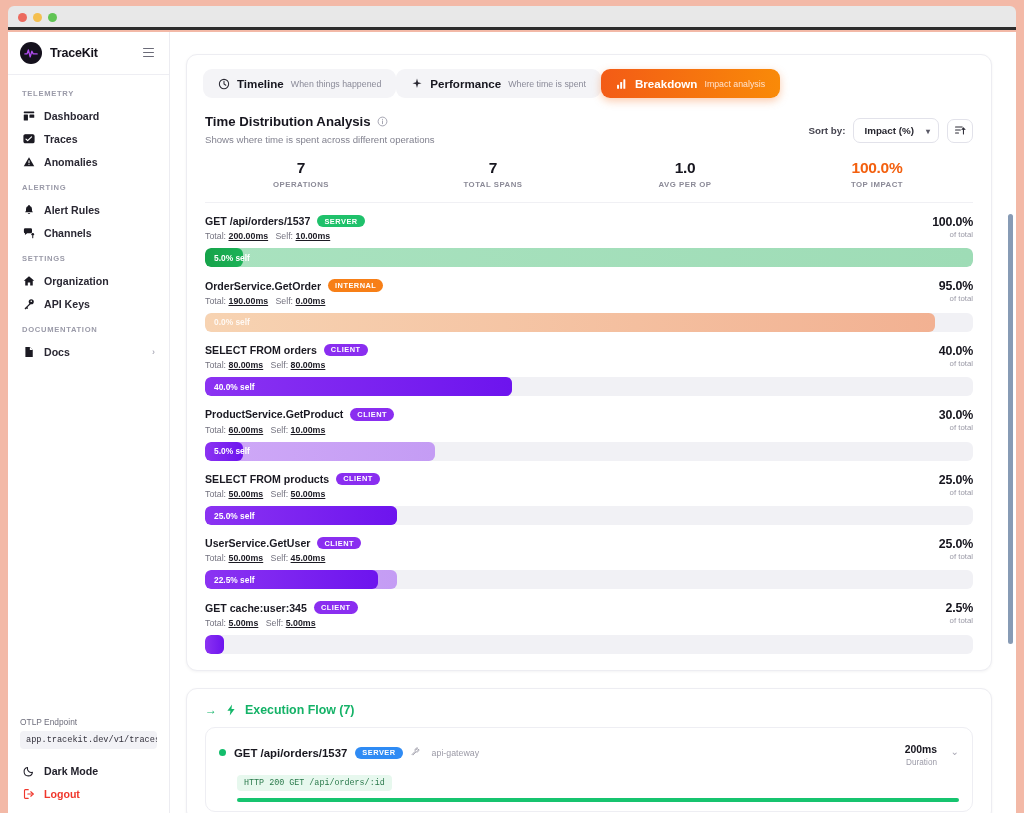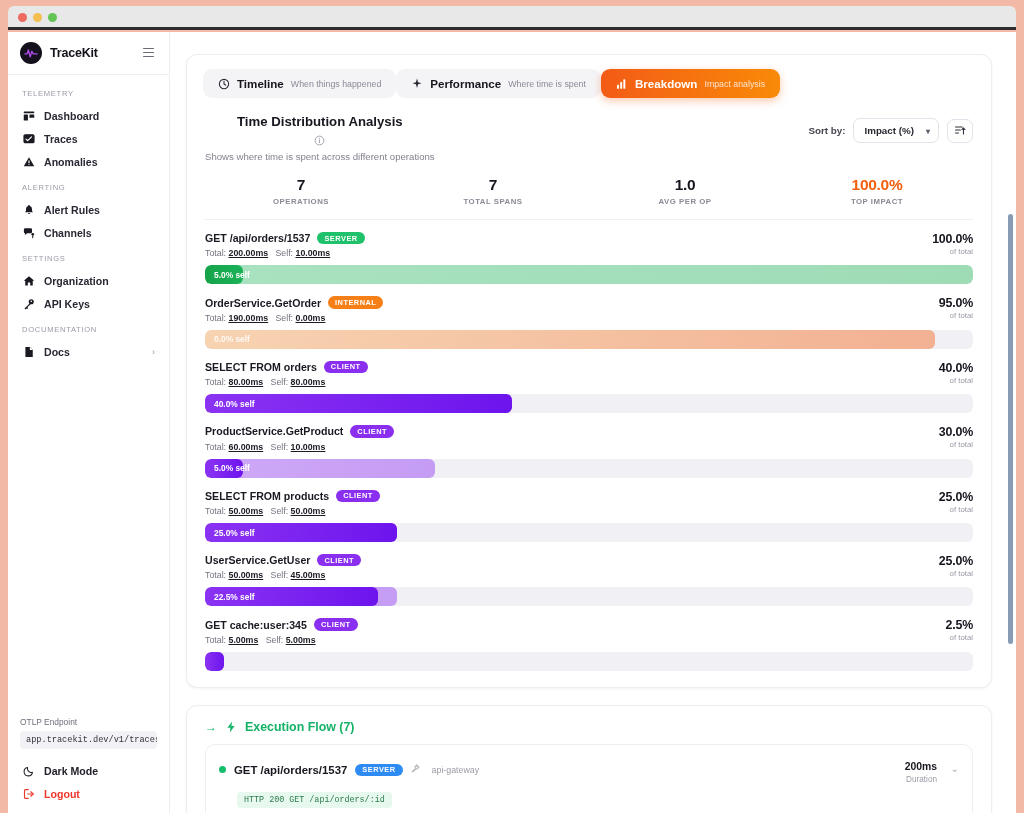--- a/index.html
+++ b/index.html
@@ -43,21 +43,21 @@
   .logo-circle {
     width: 22px; height: 22px; border-radius: 50%; background: #14101c;
     display: flex; align-items: center; justify-content: center; flex: 0 0 22px;
   }
   .brand-name { font-size: 12.5px; font-weight: 700; color: #15131c; letter-spacing: -0.2px; }
   .hamburger { margin-left: auto; display: flex; flex-direction: column; gap: 2.5px; cursor: pointer; padding: 3px; }
   .hamburger i { display: block; width: 11px; height: 1.6px; background: #6b6b78; border-radius: 1px; }
 
   .nav { padding: 12px 0 0 0; flex: 1 1 auto; overflow: hidden; }
   .nav-section-label {
-    font-size: 7.6px; font-weight: 400; letter-spacing: 0.7px;
+    font-size: 7.6px; font-weight: 700; letter-spacing: 0.7px;
     color: #9a9aa8; padding: 0 14px; margin: 10px 0 6px;
   }
   .nav-section-label.first { margin-top: 2px; }
   .nav-item {
     display: flex; align-items: center; gap: 9px;
     padding: 5px 14px; font-size: 10.6px; color: #2a2833; font-weight: 600;
     cursor: pointer; position: relative;
   }
   .nav-icon { width: 13px; height: 13px; flex: 0 0 13px; display: flex; align-items: center; justify-content: center; color: #1b1a22; }
   .nav-icon svg { display: block; }
@@ -95,21 +95,21 @@
   .tab.active {
     background: linear-gradient(90deg, #f35b16 0%, #f98a08 100%);
     box-shadow: 0 3px 9px rgba(243,106,22,.35);
   }
   .tab.active .tab-title { color: #ffffff; }
   .tab.active .tab-sub { color: #ffe2cd; }
   .tab.active .tab-ico { color: #ffffff; }
 
   
   .analysis-head { display: flex; align-items: flex-start; padding: 4px 18px 0 18px; }
-  .analysis-title { font-size: 13.2px; font-weight: 700; color: #17161f; display: flex; align-items: center; gap: 6px; flex-direction: column; }
+  .analysis-title { font-size: 13.2px; font-weight: 700; color: #17161f; display: flex; align-items: center; gap: 6px; }
   .info-ico { color: #9b9ba8; display: inline-flex; }
   .analysis-sub { font-size: 9.6px; color: #82828f; margin-top: 5px; }
   .sort-wrap { margin-left: auto; display: flex; align-items: center; gap: 8px; padding-top: 4px; }
   .sort-label { font-size: 9.8px; color: #45444f; font-weight: 600; }
   .select {
     position: relative; border: 1px solid #e2e2ea; border-radius: 7px; background: #fff;
     font-size: 9.8px; color: #27262f; padding: 6px 24px 6px 10px; cursor: pointer; font-weight: 600;
   }
   .select .caret { position: absolute; right: 8px; top: 50%; transform: translateY(-50%); color: #5b5a67; font-size: 8px; }
   .icon-btn {

